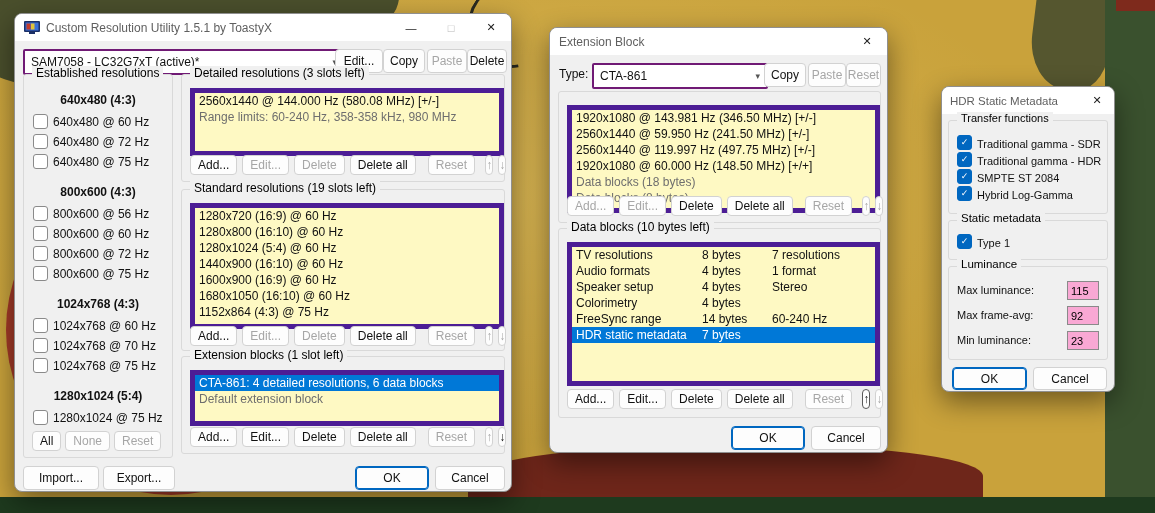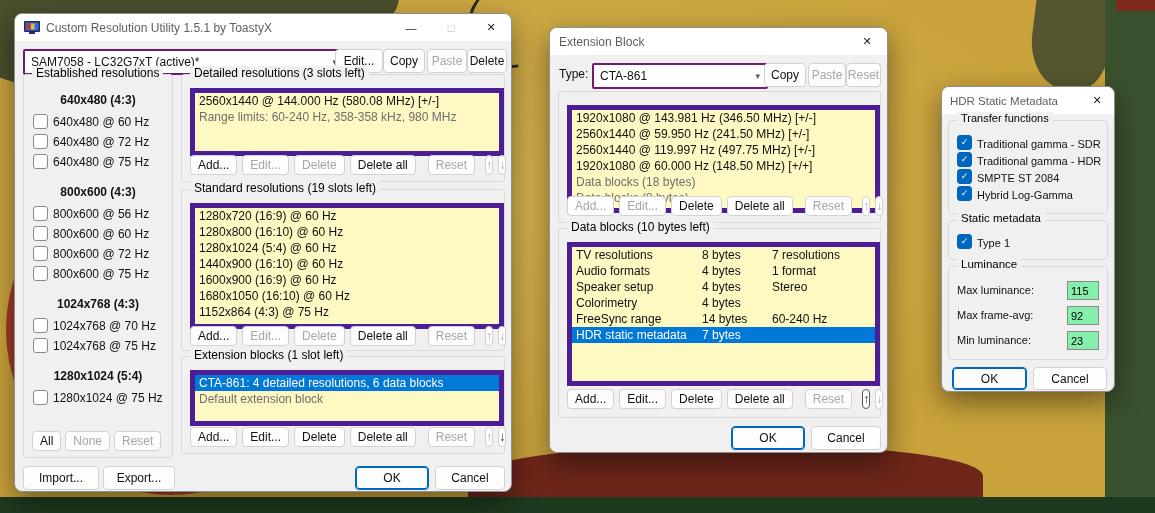--- a/index.html
+++ b/index.html
@@ -50,21 +50,21 @@
   
   .cb{display:flex;align-items:flex-end;gap:5px;cursor:default}
   .cb .bx{width:13px;height:13px;border:1px solid #8a8a8a;border-radius:3px;background:#fff;flex:none;
           display:flex;align-items:center;justify-content:center;font-size:9px;color:#fff;line-height:1}
   .cb.on .bx{background:#0067c0;border-color:#0067c0}
   
   .est-h{font-weight:bold;text-align:center;height:18px;line-height:18px;margin-top:14px}
   .est-h.first{margin-top:16px}
   .est-cb{height:20px;padding-left:9px}
   
-  .fld{position:absolute;background:#86efac;border:1px solid #8a8a8a;height:19px;font-size:11px;
+  .fld{position:absolute;background:#f9a8d4;border:1px solid #8a8a8a;height:19px;font-size:11px;
        padding:0 3px;font-family:inherit;box-sizing:border-box}
   .hdr-small{font-size:11px}
 </style>
 </head>
 <body>
 
 <div class="wp" style="inset:0;background:radial-gradient(ellipse at 42% 38%, rgba(255,234,160,.22), rgba(0,0,0,0) 62%)"></div>
 <div class="wp" style="left:-30px;top:-45px;width:430px;height:125px;background:#4a4f2c;transform:rotate(-4deg);border-radius:0 0 45% 25%/0 0 70px 45px"></div>
 <div class="wp" style="left:468px;top:-18px;width:80px;height:80px;border:3px solid transparent;border-bottom-color:#2a2a20;border-left-color:#2a2a20;border-radius:50%;transform:rotate(35deg)"></div>
 <div class="wp" style="left:6px;top:165px;width:330px;height:330px;background:#a43a28;border-radius:50%"></div>
@@ -128,20 +128,24 @@
         <span class="bx"></span>
         <span>800x600 @ 72 Hz</span>
       </label>
     <label class="cb est-cb">
         <span class="bx"></span>
         <span>800x600 @ 75 Hz</span>
       </label>
     <div class="est-h">1024x768 (4:3)</div>
     <label class="cb est-cb">
         <span class="bx"></span>
+        <span>1024x768 @ 60 Hz</span>
+      </label>
+    <label class="cb est-cb">
+        <span class="bx"></span>
         <span>1024x768 @ 70 Hz</span>
       </label>
     <label class="cb est-cb">
         <span class="bx"></span>
         <span>1024x768 @ 75 Hz</span>
       </label>
     <div class="est-h">1280x1024 (5:4)</div>
     <label class="cb est-cb">
         <span class="bx"></span>
         <span>1280x1024 @ 75 Hz</span>

